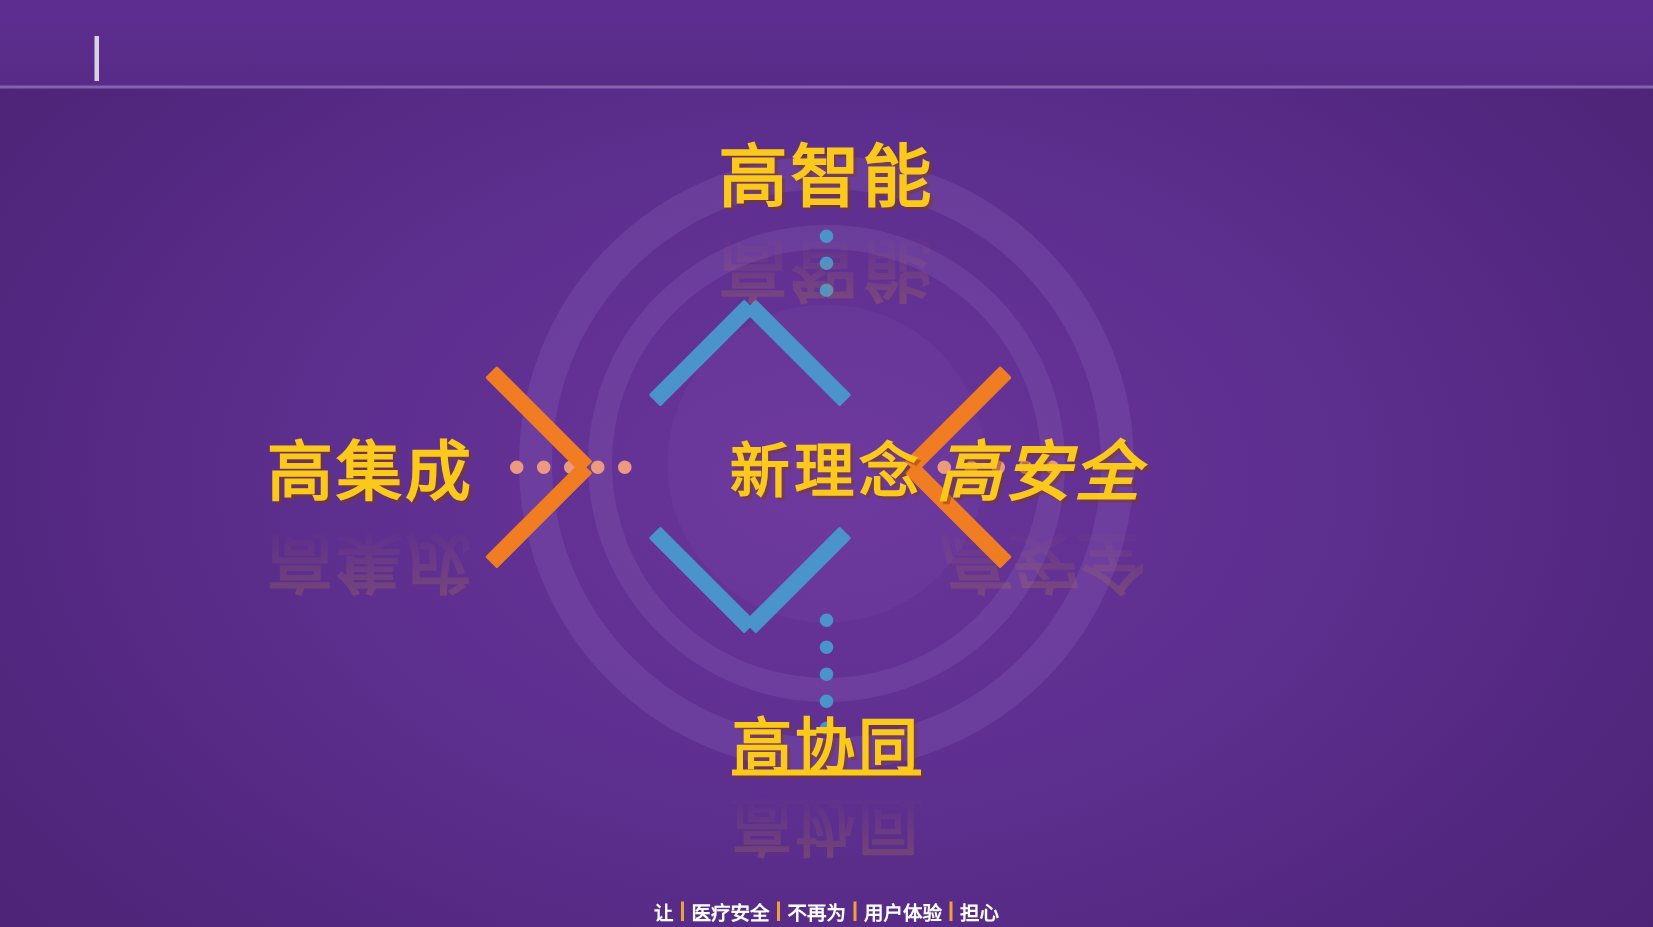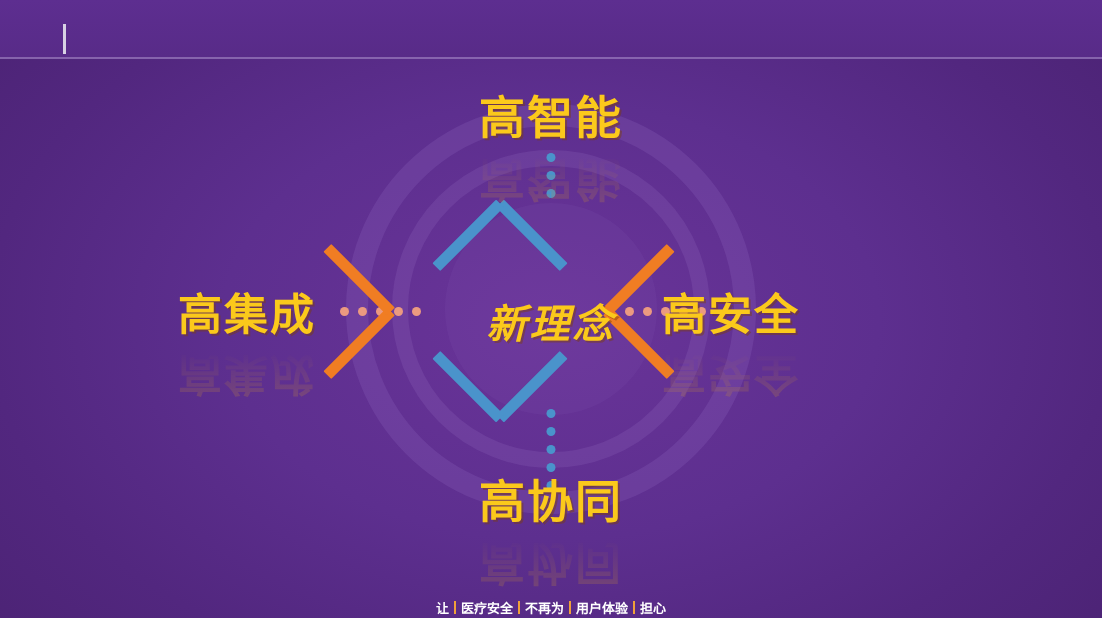--- a/index.html
+++ b/index.html
@@ -227,57 +227,58 @@
     color: #c28a3c;
     text-shadow: none;
     -webkit-mask-image: linear-gradient(to top, rgba(0,0,0,0) 8%, rgba(0,0,0,.95) 92%);
     mask-image: linear-gradient(to top, rgba(0,0,0,0) 8%, rgba(0,0,0,.95) 92%);
     margin-top: 3px;
   }
 
   .lbl-center {
     position: absolute;
     left: 50%;
-    top: 264px;
+    top: 254px;
     transform: translate(-50%, -50%);
     font-size: 40px;
     font-weight: bold;
     color: #fbc91b;
     letter-spacing: 3px;
     white-space: nowrap;
     text-shadow: 2px 2px 0 rgba(125,62,8,.45);
     z-index: 12;
-    font-style: italic;
   }
 
   .lbl-top {
     left: 50%;
     transform: translateX(-50%);
     top: 24px;
     font-size: 46px;
     text-align: center;
   }
   .lbl-bottom {
     left: 50%;
     transform: translateX(-50%);
     top: 408px;
-    font-size: 46px;
+    font-size: 40px;
     text-align: left;
+    text-decoration: underline;
   }
   .lbl-left {
     left: 178px;
     top: 222px;
     font-size: 44px;
     text-align: left;
   }
   .lbl-right {
-    left: 662px;
+    left: 624px;
     top: 222px;
     font-size: 44px;
     text-align: right;
+    font-style: italic;
   }
 
   
   .footer {
     position: absolute;
     left: 0;
     bottom: 1px;
     width: 1102px;
     display: flex;
     align-items: center;

